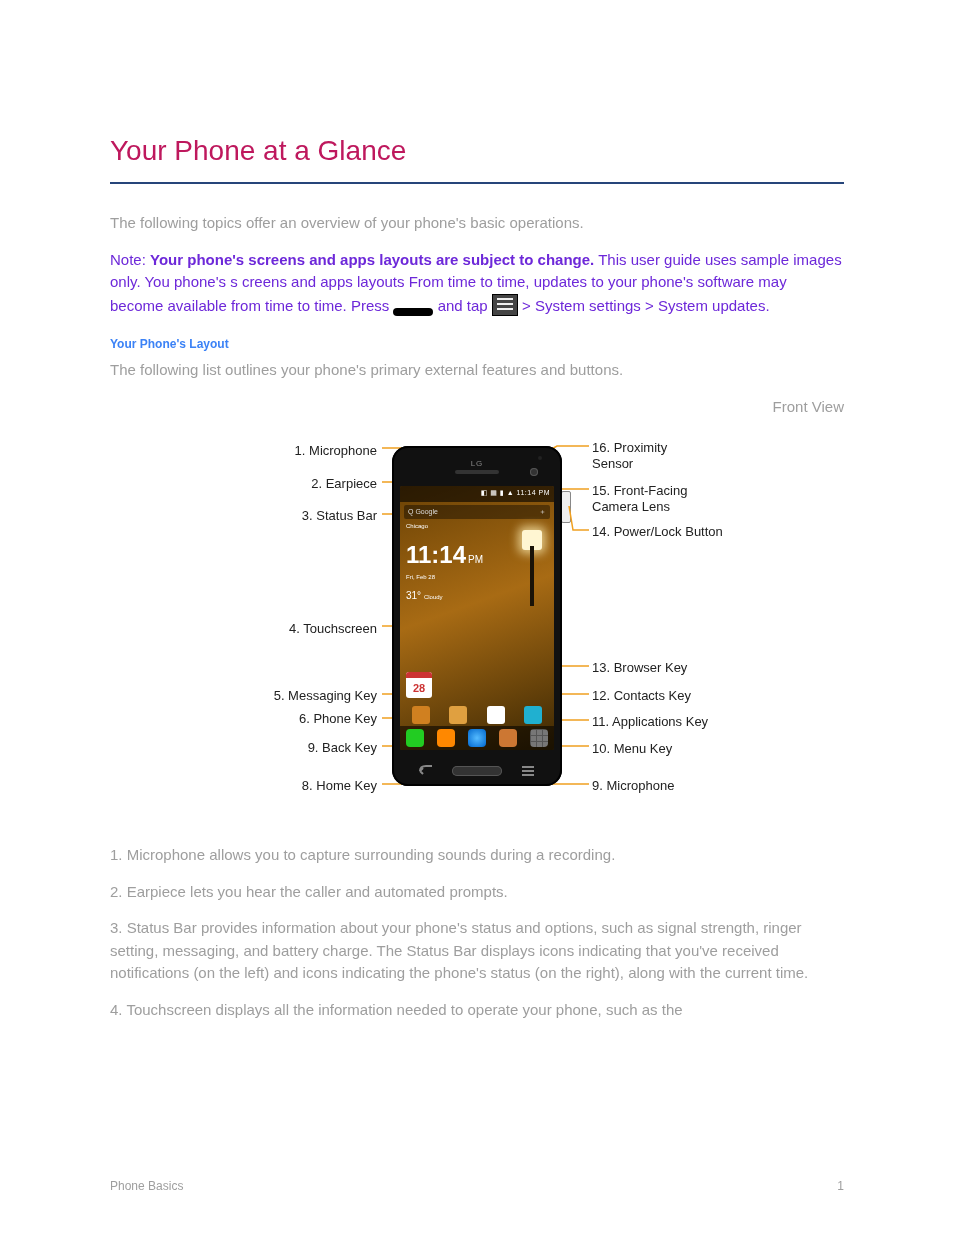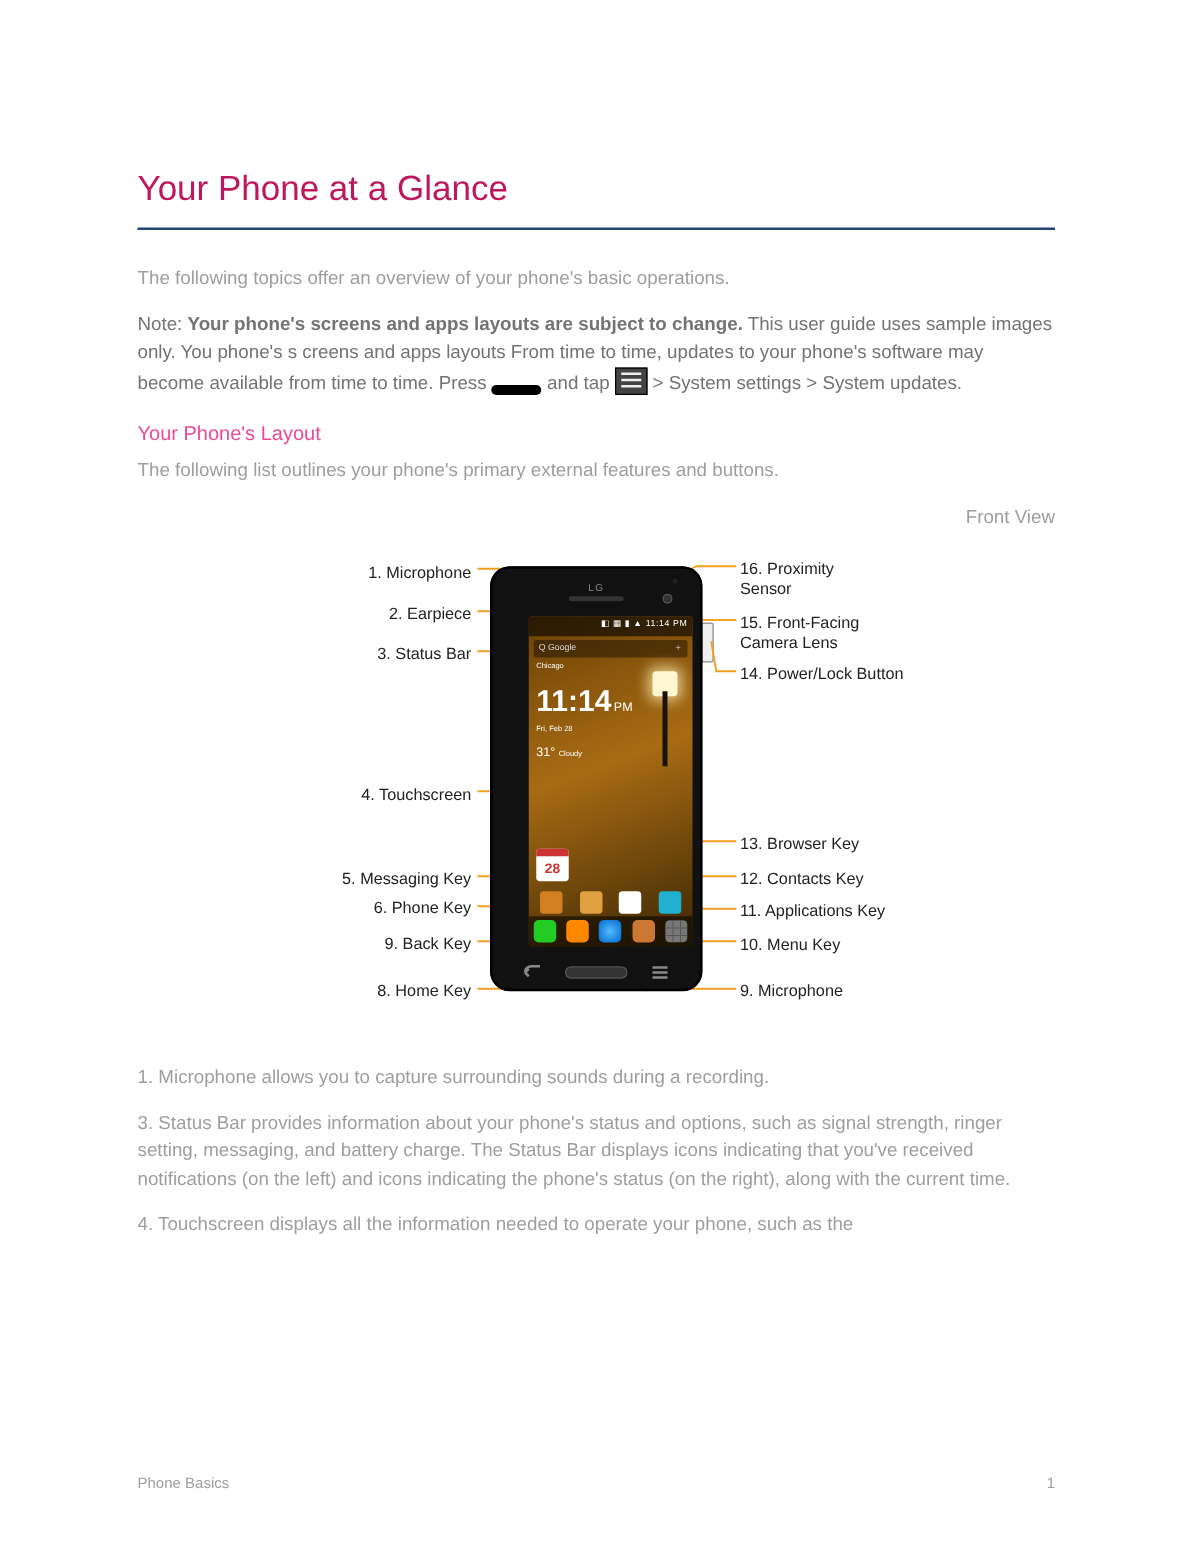--- a/index.html
+++ b/index.html
@@ -26,21 +26,21 @@
   hr.rule {
     border: none;
     border-top: 2px solid #26457a;
     margin: 10px 0 28px 0;
   }
   .para { margin: 0 0 14px 0; }
   .note-line {
     position: relative;
     margin: 0 0 6px 0;
   }
-  .green { color: #737373; }
+  .green { color: #6d28d9; }
   .grey  { color: #9e9e9e; }
   .inline-icon {
     display: inline-block;
     vertical-align: -5px;
   }
   .home-key {
     width: 40px; height: 8px; background: #000;
     border-radius: 5px;
   }
   .menu-key {
@@ -49,23 +49,23 @@
     position: relative;
   }
   .menu-key::before {
     content: "";
     position: absolute;
     left: 4px; right: 4px; top: 3px;
     height: 2px; background: #eee;
     box-shadow: 0 5px 0 #eee, 0 10px 0 #eee;
   }
   .h2 {
-    font-size: 16px;
-    font-weight: 400;
-    color: #ec4899;
+    font-size: 12px;
+    font-weight: 700;
+    color: #3b82f6;
     margin: 18px 0 6px 0;
   }
   
   .diagram {
     position: relative;
     width: 520px;
     height: 400px;
     margin: 8px auto 18px auto;
     font-family: "Segoe UI", "Helvetica Neue", sans-serif;
     color: #222;
@@ -107,21 +107,20 @@
   .phone .prox {
     position: absolute; top: 10px; right: 20px; width: 4px; height: 4px;
     background: #222; border-radius: 50%;
   }
   .screen {
     position: absolute; top: 40px; bottom: 36px; left: 8px; right: 8px;
     background: linear-gradient(160deg,#6b4205 0%, #a86b14 45%, #3b2703 100%);
     border-radius: 2px;
     overflow: hidden;
     color: #fff;
-    margin-left: 23px;
   }
   .statusbar {
     height: 16px; background: rgba(0,0,0,.6);
     font-size: 7px; text-align: right; padding: 2px 4px 0; box-sizing: border-box;
     letter-spacing: .5px;
   }
   .searchbar {
     height: 14px; margin: 3px 4px; background: rgba(0,0,0,.4);
     border-radius: 2px; font-size: 7px; line-height: 14px; padding: 0 4px;
     color: #ddd;
@@ -316,20 +315,21 @@
               <line x1="2" y1="3" x2="14" y2="3"></line>
               <line x1="2" y1="7" x2="14" y2="7"></line>
               <line x1="2" y1="11" x2="14" y2="11"></line>
             </g>
           </svg>
       </div>
     </div>
   </div>
 
   <p class="para grey">1. Microphone allows you to capture surrounding sounds during a recording.</p>
+  <p class="para grey">2. Earpiece lets you hear the caller and automated prompts.</p>
   <p class="para grey">3. Status Bar provides information about your phone's status and options, such as signal strength, ringer setting, messaging, and battery charge. The Status Bar displays icons indicating that you've received notifications (on the left) and icons indicating the phone's status (on the right), along with the current time.</p>
   <p class="para grey">4. Touchscreen displays all the information needed to operate your phone, such as the</p>
 
   <div class="footer">
     <span>Phone Basics</span>
     <span>1</span>
   </div>
 </div>
 
 </body></html>

